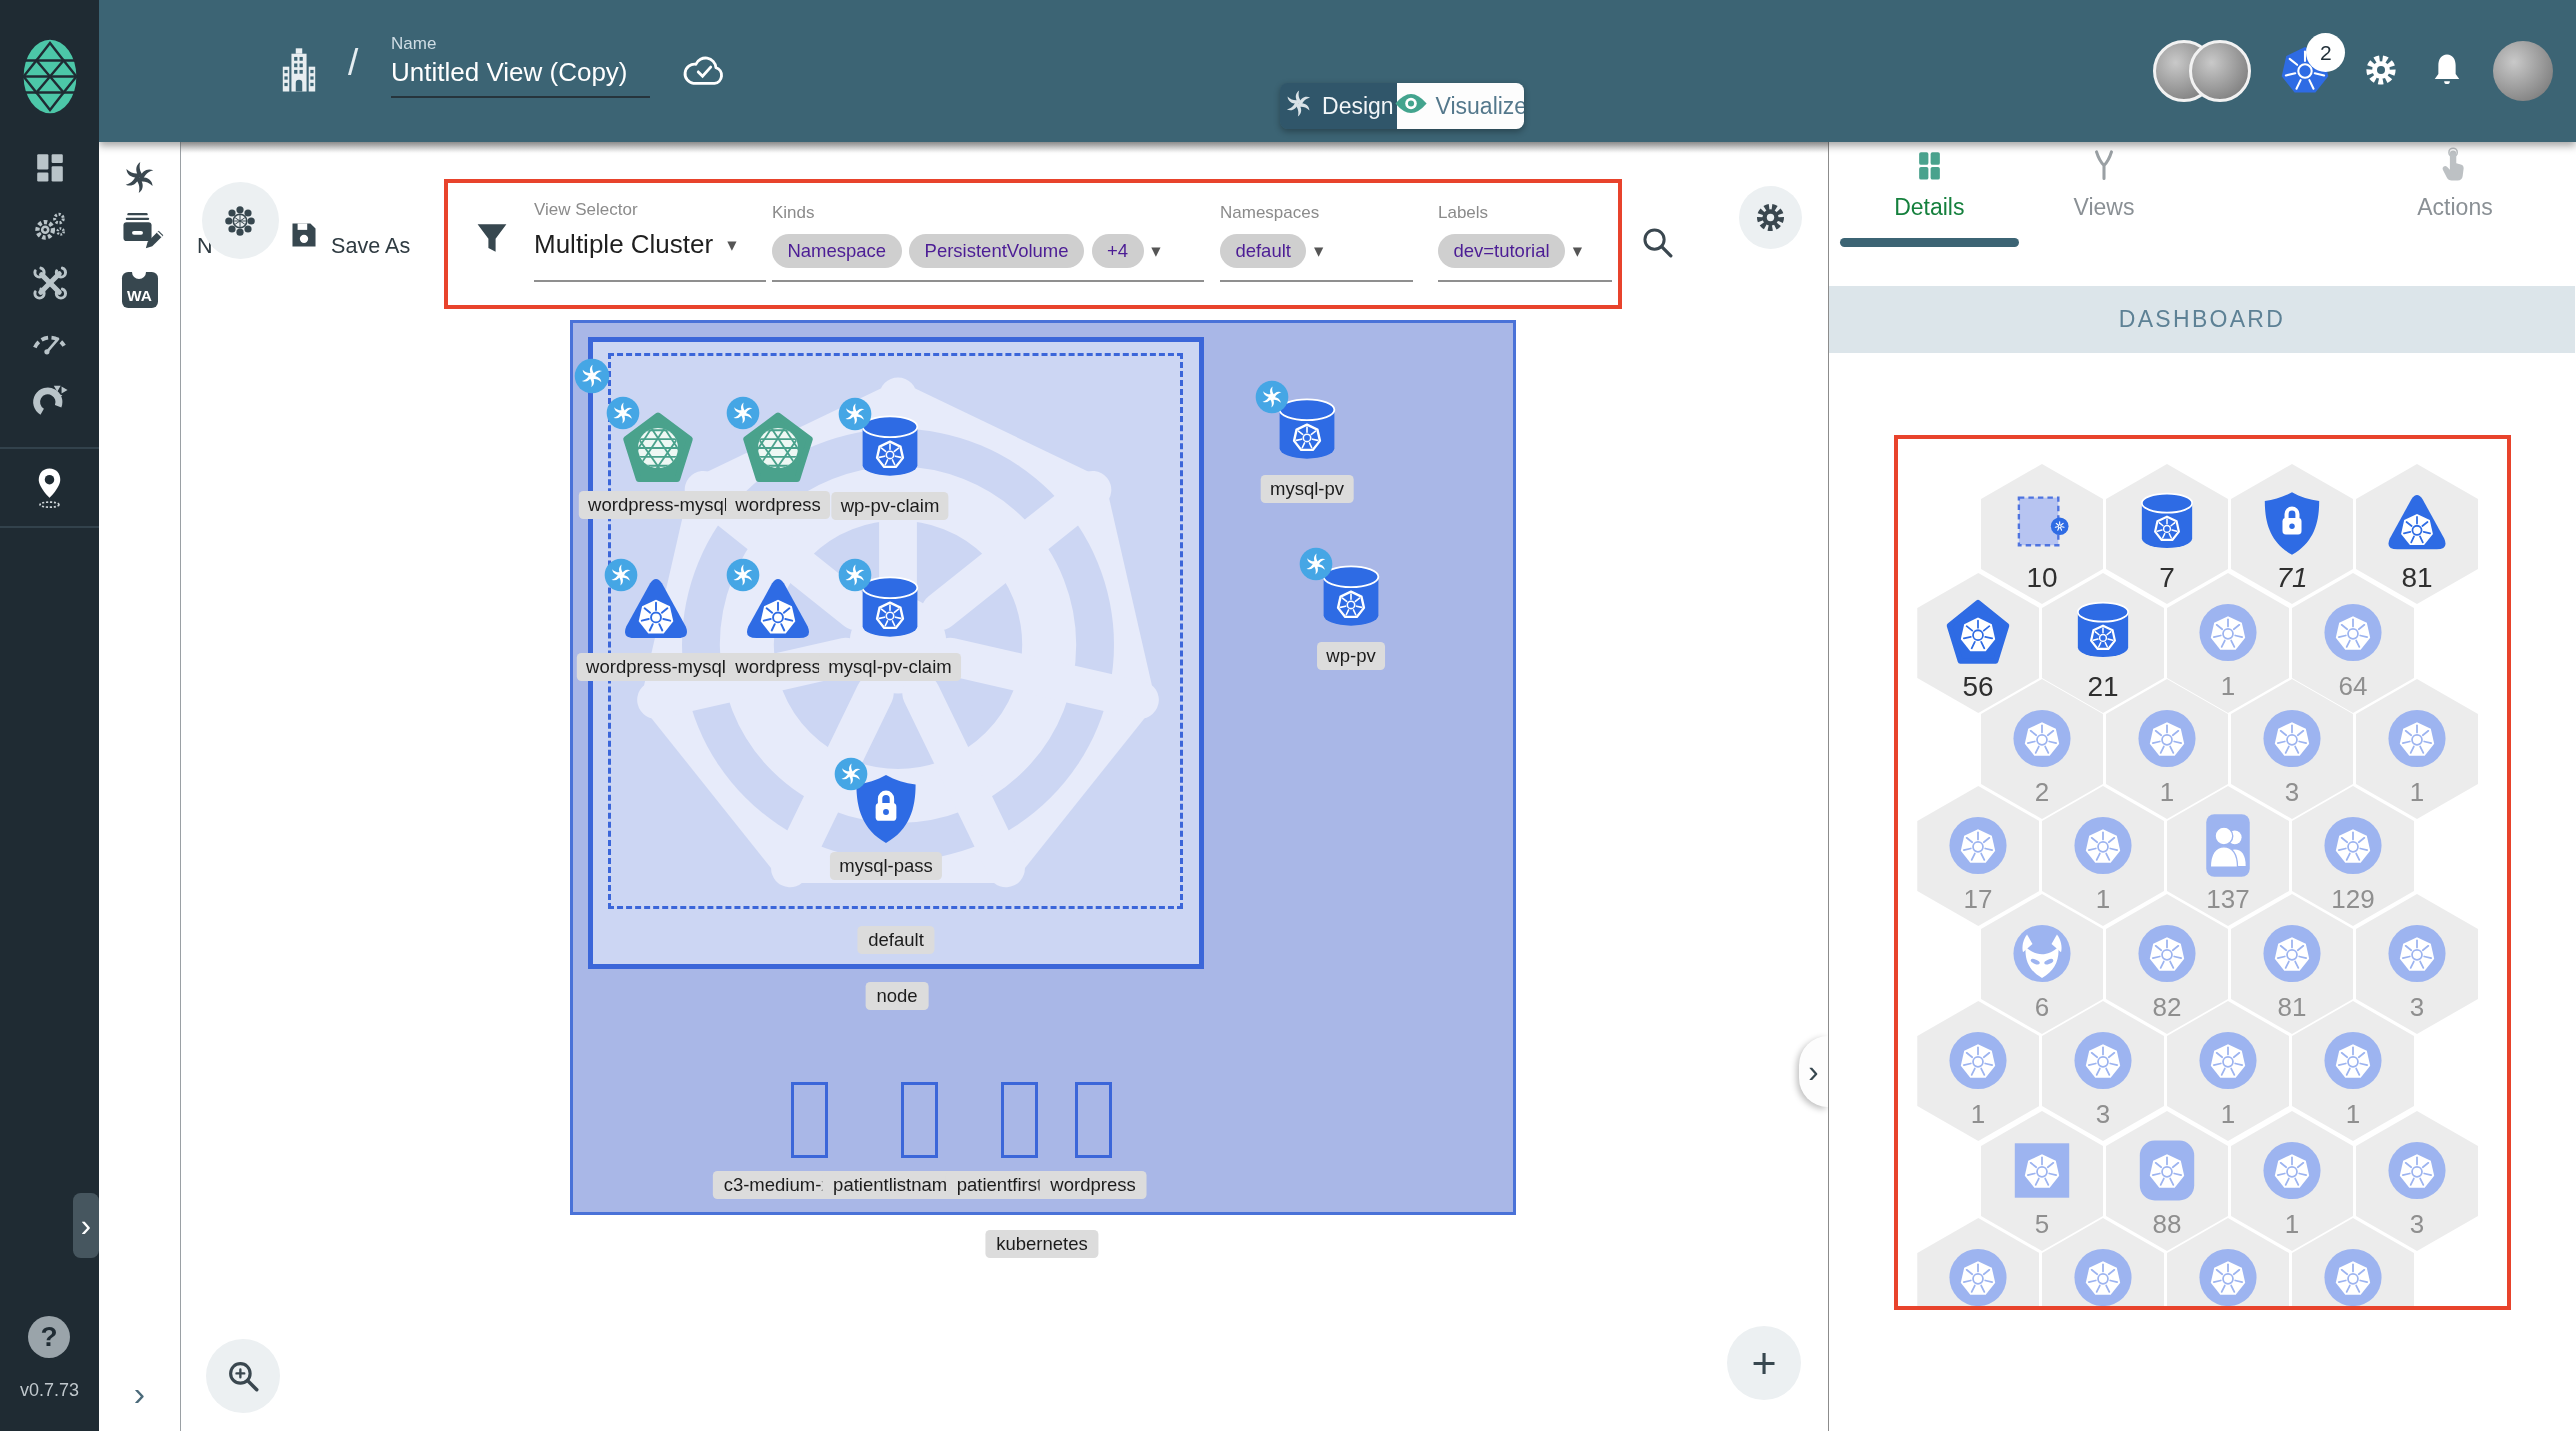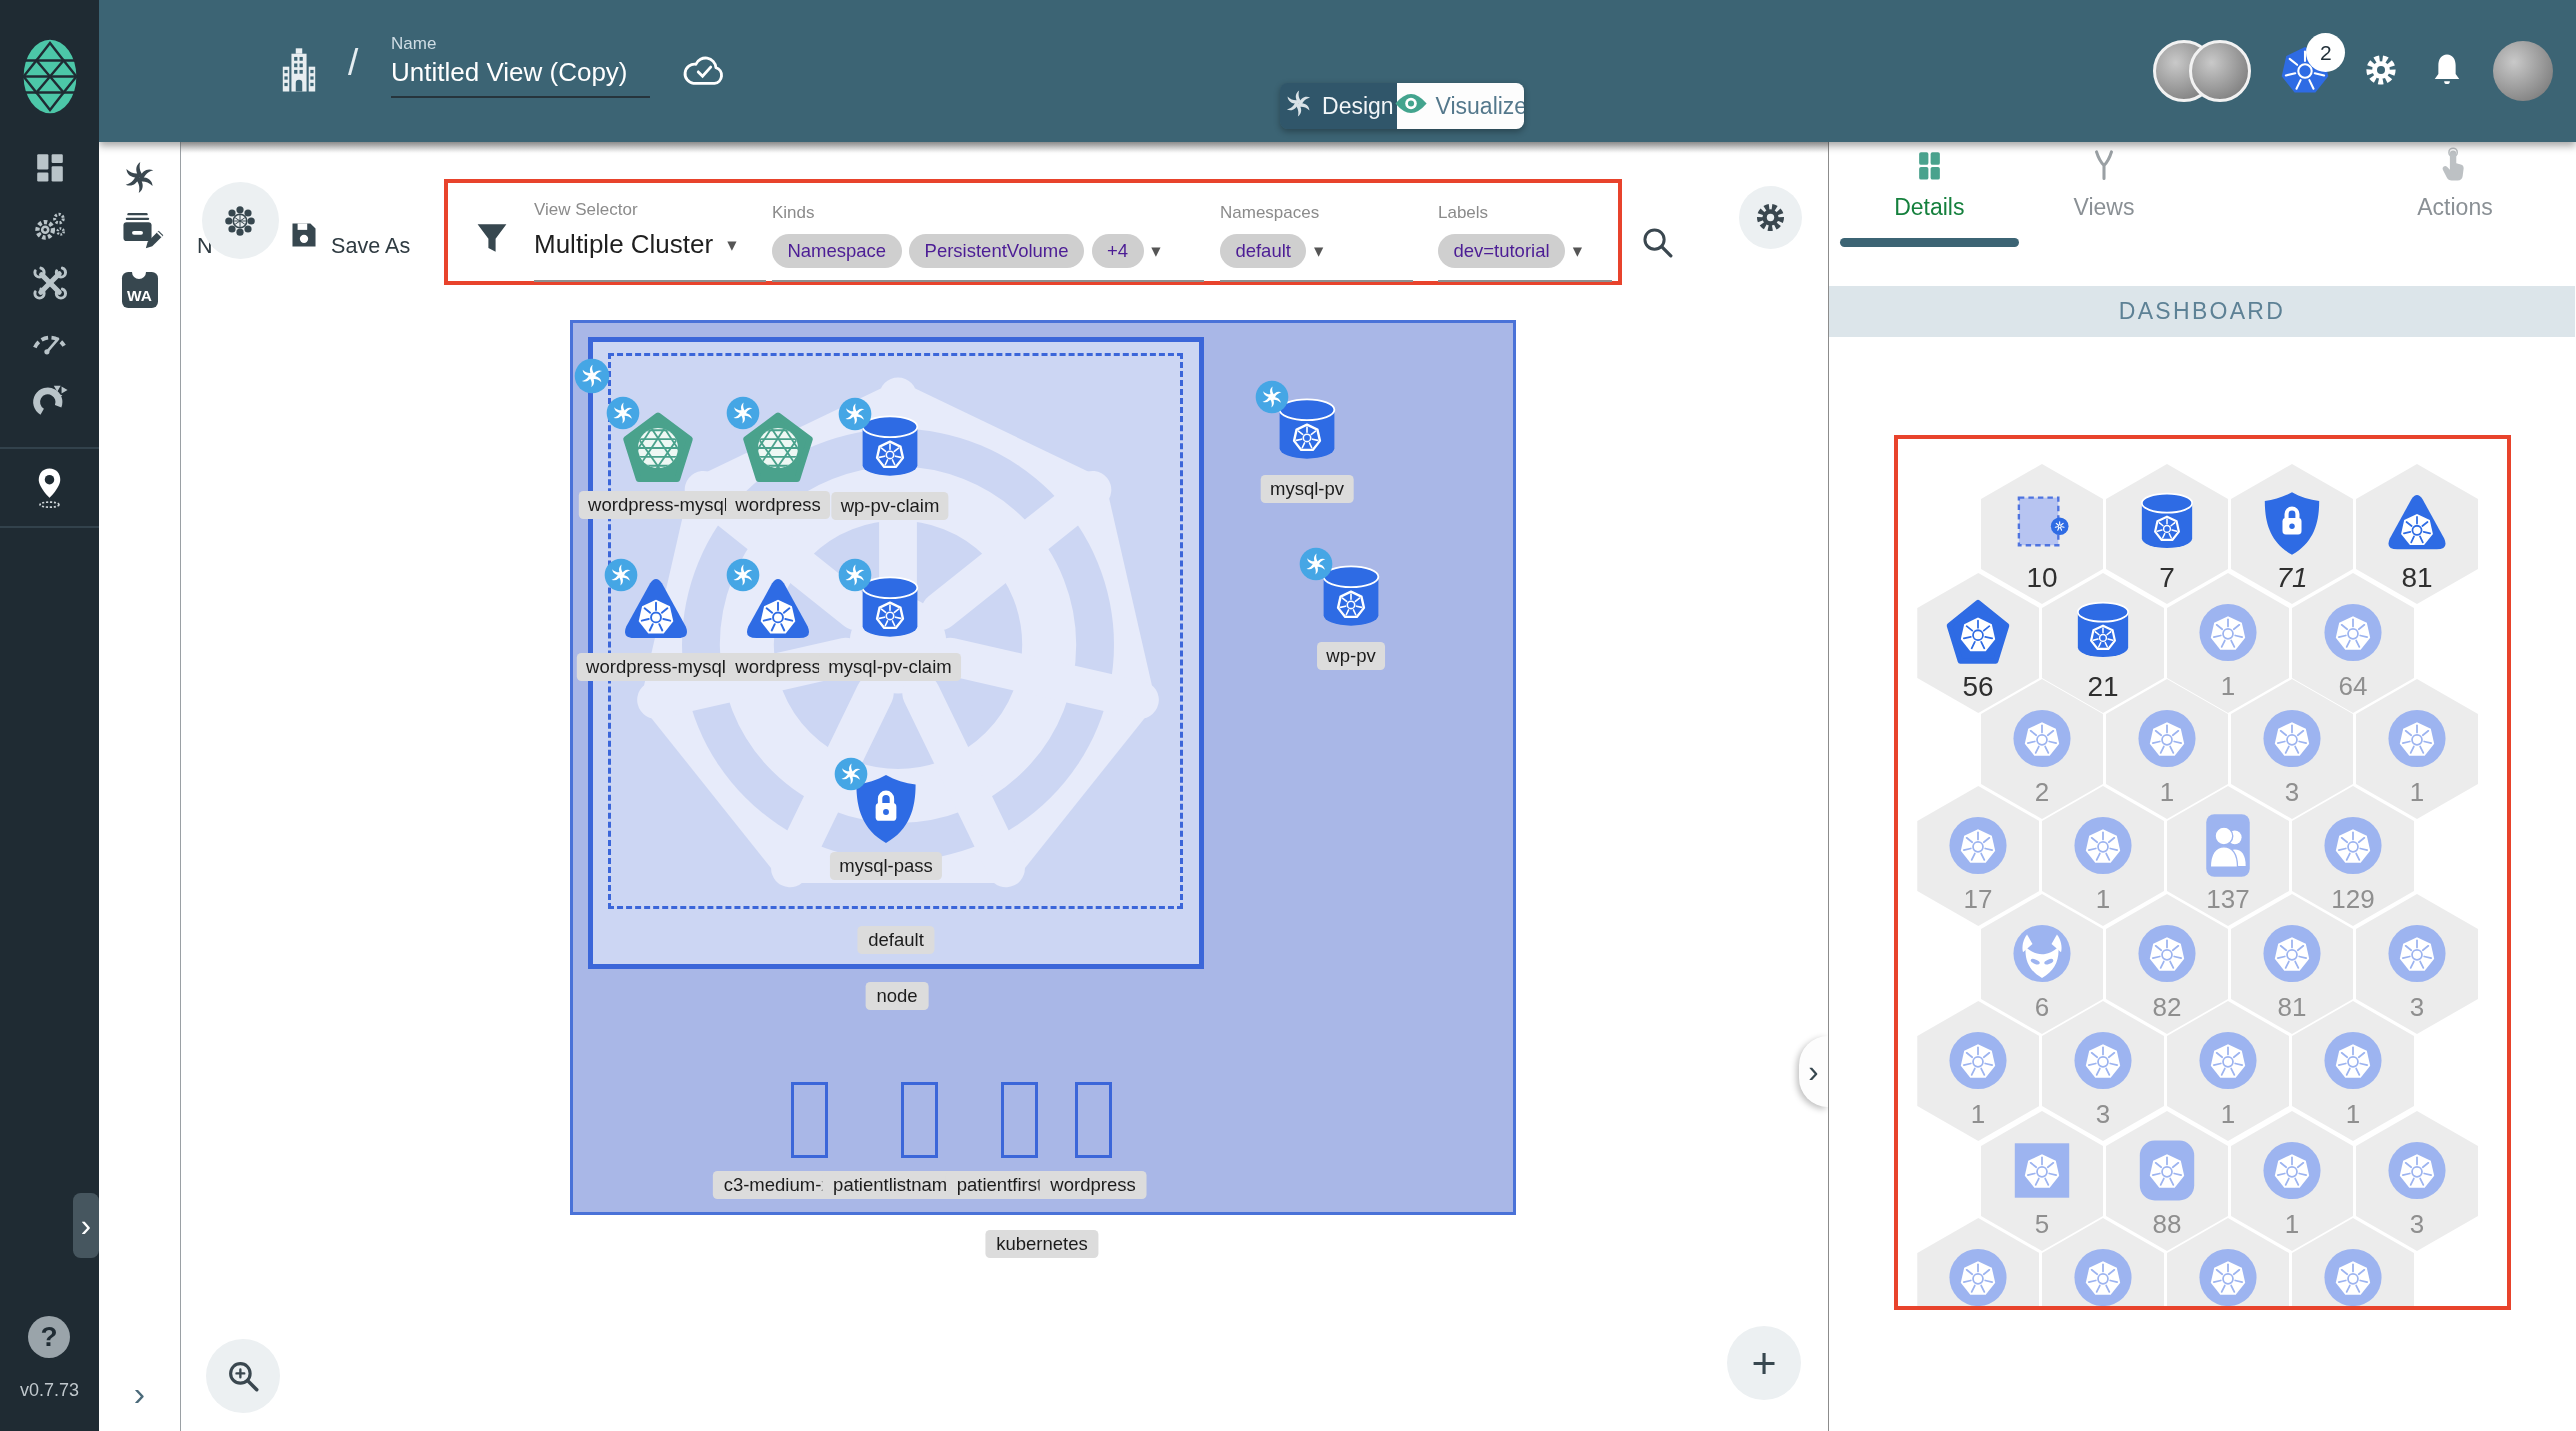--- a/index.html
+++ b/index.html
@@ -31,21 +31,21 @@
   .dock{position:absolute;left:99px;top:142px;width:81px;height:1289px;background:#fff;border-right:1.5px solid #9aa0a4;z-index:20;}
   .dock-item{position:absolute;left:0;width:81px;display:flex;justify-content:center;cursor:pointer;}
   .wa-box{width:36px;height:36px;background:#37474f;border-radius:6.2px;position:relative;display:flex;align-items:flex-end;justify-content:center;color:#fff;font-weight:bold;font-size:15.4px;padding-bottom:3.1px;box-sizing:border-box;}
   .wa-box:before{content:"";position:absolute;top:-1.5px;left:10.8px;width:14px;height:8.5px;background:#fff;border-radius:0 0 7px 7px;}
   .dock-chevron{position:absolute;left:0;top:1232px;width:81px;text-align:center;color:#4b6a7a;font-size:34px;cursor:pointer;}
   
   .canvas{position:absolute;left:180px;top:142px;width:1648px;height:1289px;background:#fff;overflow:hidden;}
   .canvas-topshadow{position:absolute;left:0;top:0;width:1648px;height:10.8px;background:linear-gradient(#c9c9c9,rgba(255,255,255,0));}
   .tb-text{position:absolute;color:#2f3b42;font-size:21.6px;}
   .fab{position:absolute;border-radius:50%;background:#ecf0f2;display:flex;align-items:center;justify-content:center;cursor:pointer;}
-  .redbox{position:absolute;left:264px;top:37px;width:1178px;height:106px;border:4.6px solid #e8432c;box-sizing:border-box;}
+  .redbox{position:absolute;left:264px;top:37px;width:1178px;height:130px;border:4.6px solid #e8432c;box-sizing:border-box;}
   .fgroup{position:absolute;}
   .flabel{color:#8b8b8b;font-size:17px;}
   .fvalue{color:#1f1f1f;font-size:26px;}
   .chiprow{display:flex;gap:7.7px;align-items:center;}
   .chip{background:#cfcfcf;border-radius:18.5px;padding:6.2px 15.4px;font-size:18.5px;color:#4c1d95;white-space:nowrap;cursor:pointer;}
   .caret{color:#555;font-size:18.5px;cursor:pointer;}
   .funderline{position:absolute;height:1.5px;background:#8f8f8f;}
   
   .rect-cluster{position:absolute;left:390px;top:178px;width:946px;height:895px;background:#a9b7e7;border:3.1px solid #4a72d8;box-sizing:border-box;}
   .rect-node{position:absolute;left:408px;top:195px;width:616px;height:632px;background:#ccd6f3;border:5.4px solid #3b66d9;box-sizing:border-box;}
@@ -55,21 +55,21 @@
   .knode .badge{position:absolute;left:-15.4px;top:-15.4px;}
   .nlabel{position:absolute;left:50%;top:80px;transform:translateX(-50%);background:#dcdcdc;border-radius:4.6px;padding:3.1px 9.3px;font-size:18.5px;color:#1c1c1c;white-space:nowrap;}
   .plainsq{position:absolute;width:37px;height:76px;border:3.1px solid #3b66d9;box-sizing:border-box;cursor:pointer;}
   .edge-handle{position:absolute;left:1619px;top:894px;width:29px;height:71px;background:#fdfdfd;border-radius:36px 0 0 36px;box-shadow:-2.3px 2.3px 6.2px rgba(0,0,0,.25);display:flex;align-items:center;justify-content:center;color:#37474f;font-size:31px;cursor:pointer;}
   
   .rpanel{position:absolute;left:1828px;top:142px;width:748px;height:1289px;background:#fff;border-left:1.5px solid #8c8c8c;box-sizing:border-box;z-index:10;}
   .tab{position:absolute;top:4.6px;width:162px;height:96px;display:flex;flex-direction:column;align-items:center;gap:10.8px;cursor:pointer;}
   .tab .tlabel{font-size:23px;color:#8a9095;}
   .tab.active .tlabel{color:#15803d;}
   .tab-underline{position:absolute;left:10.8px;top:96px;width:179px;height:9.3px;background:#3c6474;border-radius:5.4px;}
-  .band{position:absolute;left:0;top:144px;width:746px;height:51px;background:#dce5ea;display:flex;align-items:center;justify-content:center;color:#5d8195;font-size:23px;letter-spacing:2.3px;}
+  .band{position:absolute;left:0;top:144px;width:746px;height:67px;background:#dce5ea;display:flex;align-items:center;justify-content:center;color:#5d8195;font-size:23px;letter-spacing:2.3px;}
   .hexbox{position:absolute;left:65px;top:293px;width:617px;height:875px;border:4.6px solid #e8432c;box-sizing:border-box;overflow:hidden;background:#fff;}
   .hextile{position:absolute;width:122px;height:140px;background:#ececec;clip-path:polygon(50% 0%,100% 25%,100% 75%,50% 100%,0% 75%,0% 25%);}
   .hexicon{position:absolute;transform:translate(-50%,-50%);}
   .hexcount{position:absolute;transform:translateX(-50%);font-size:26px;}
   .hexcount.strong{color:#2f2f2f;font-size:28px;}
   .hexcount.faded{color:#8f8f8f;}
 </style>
 </head>
 <body>
 

